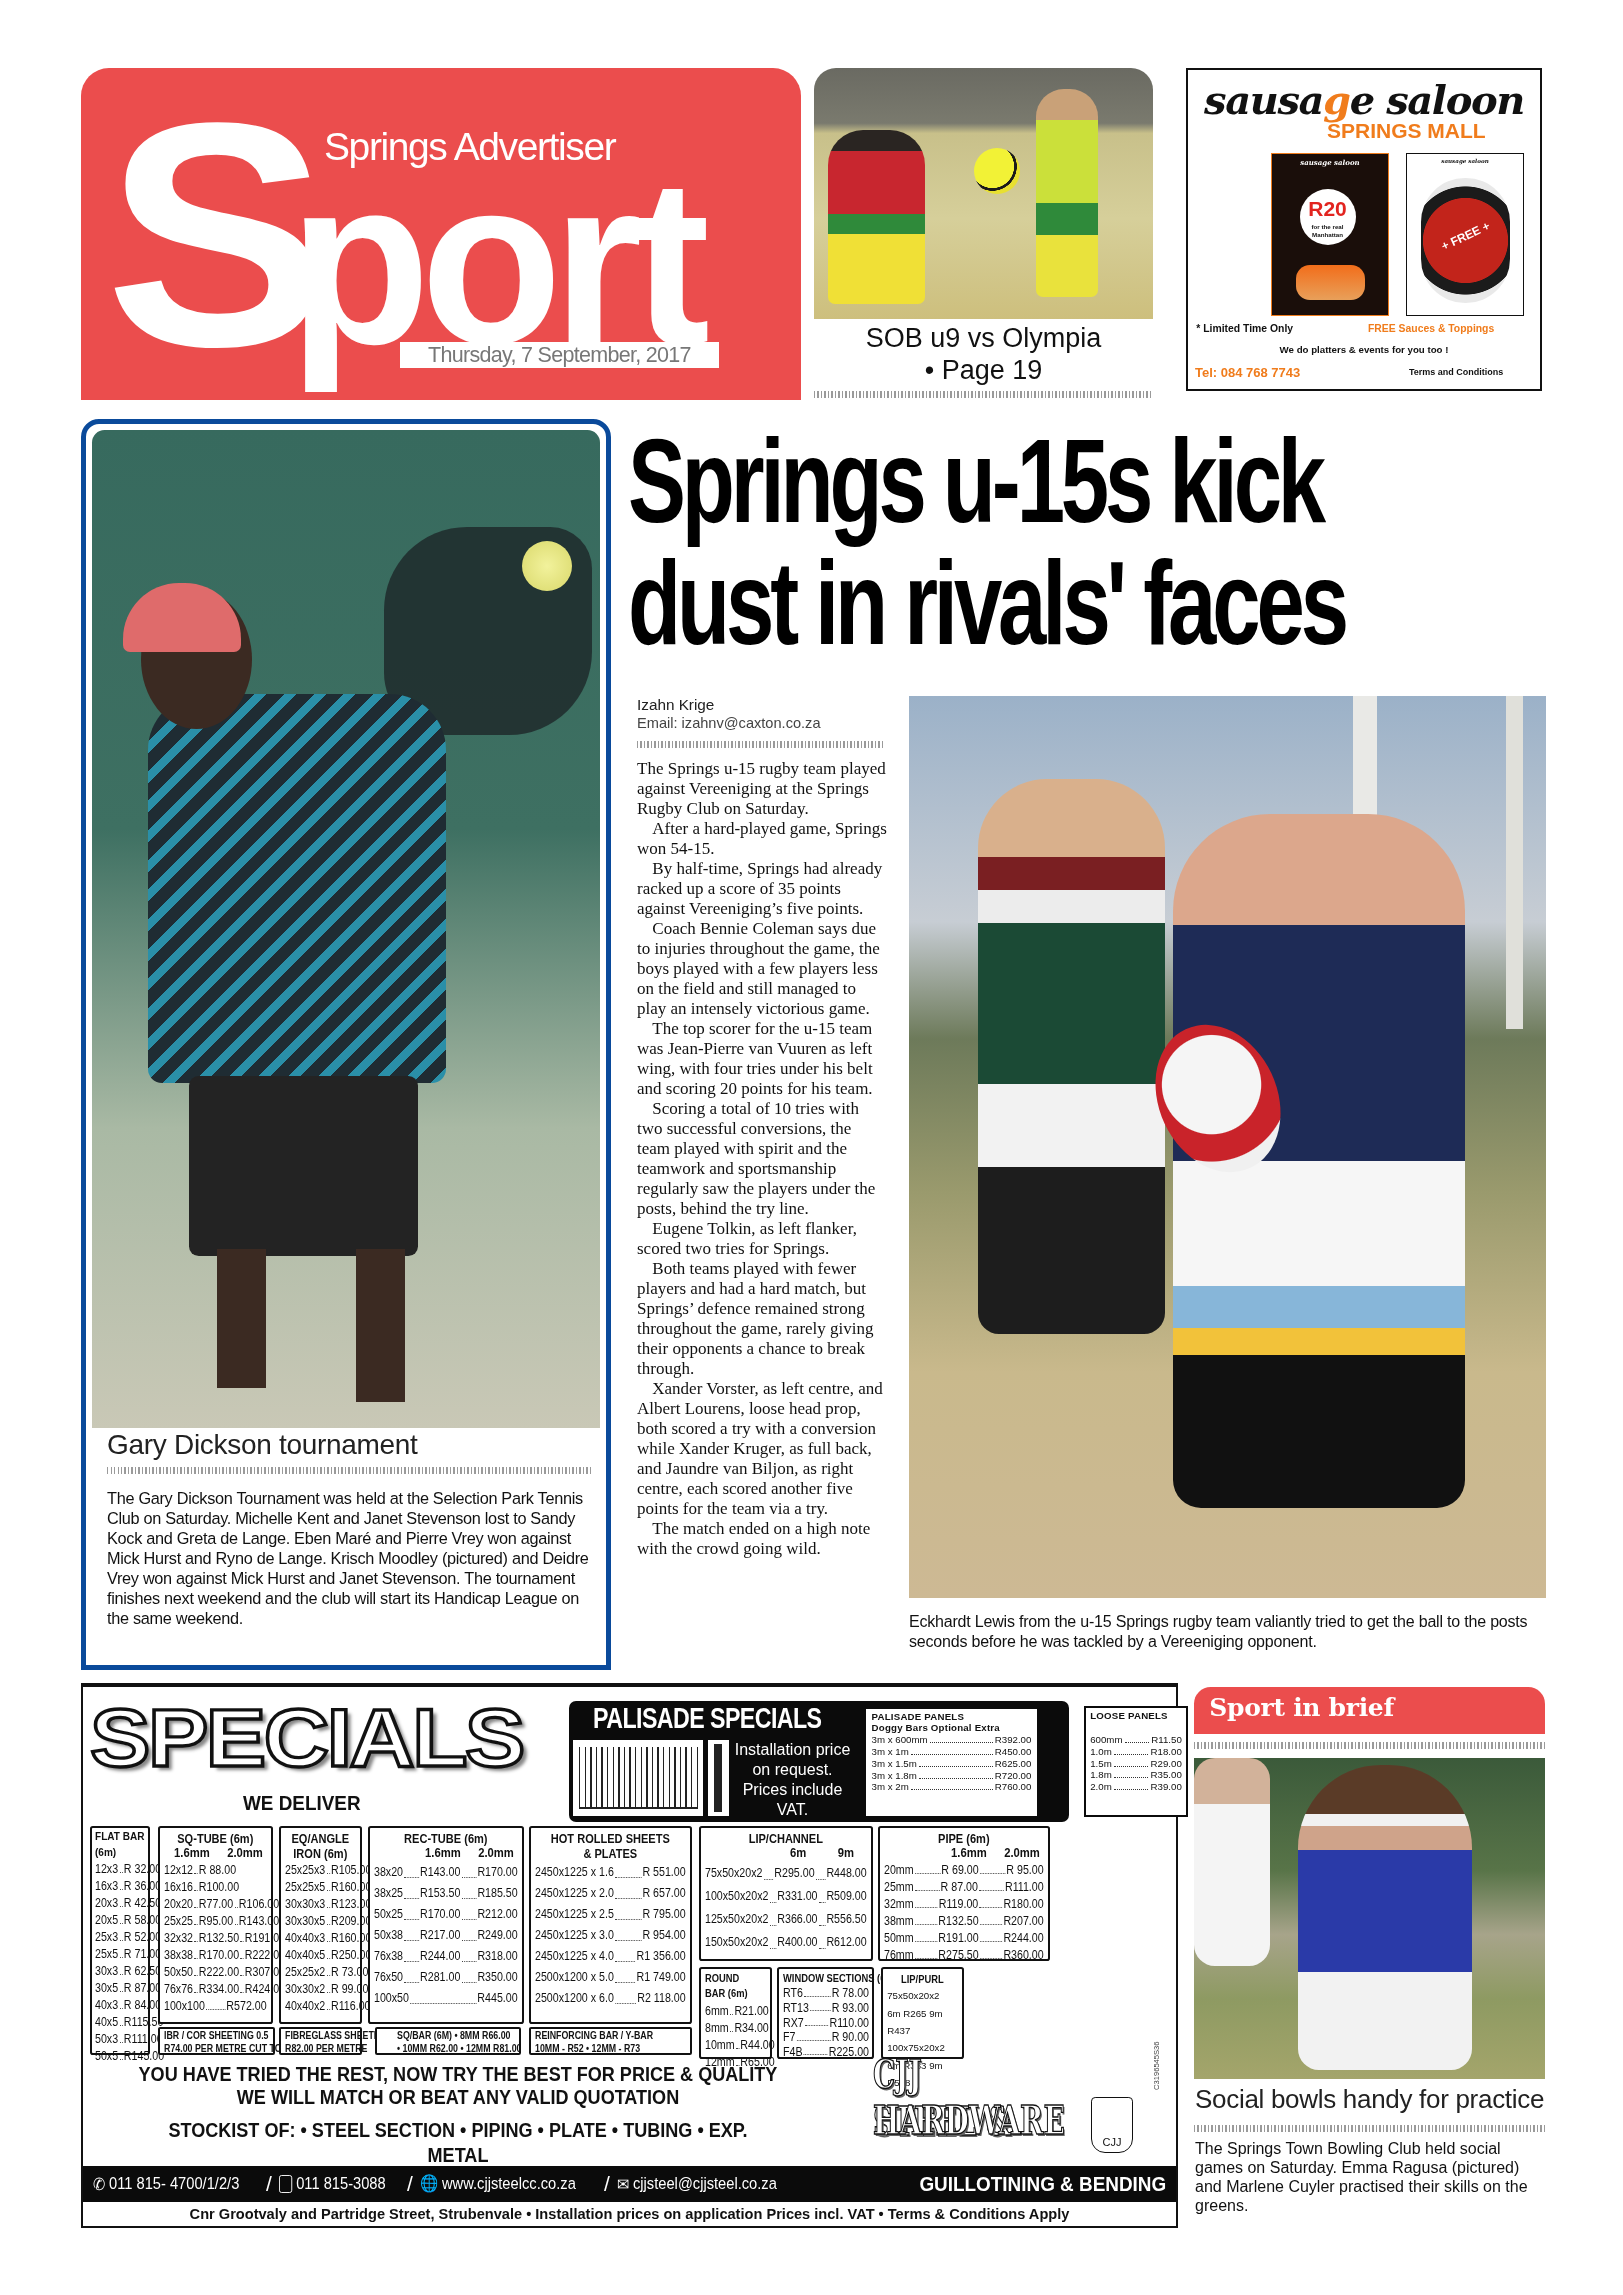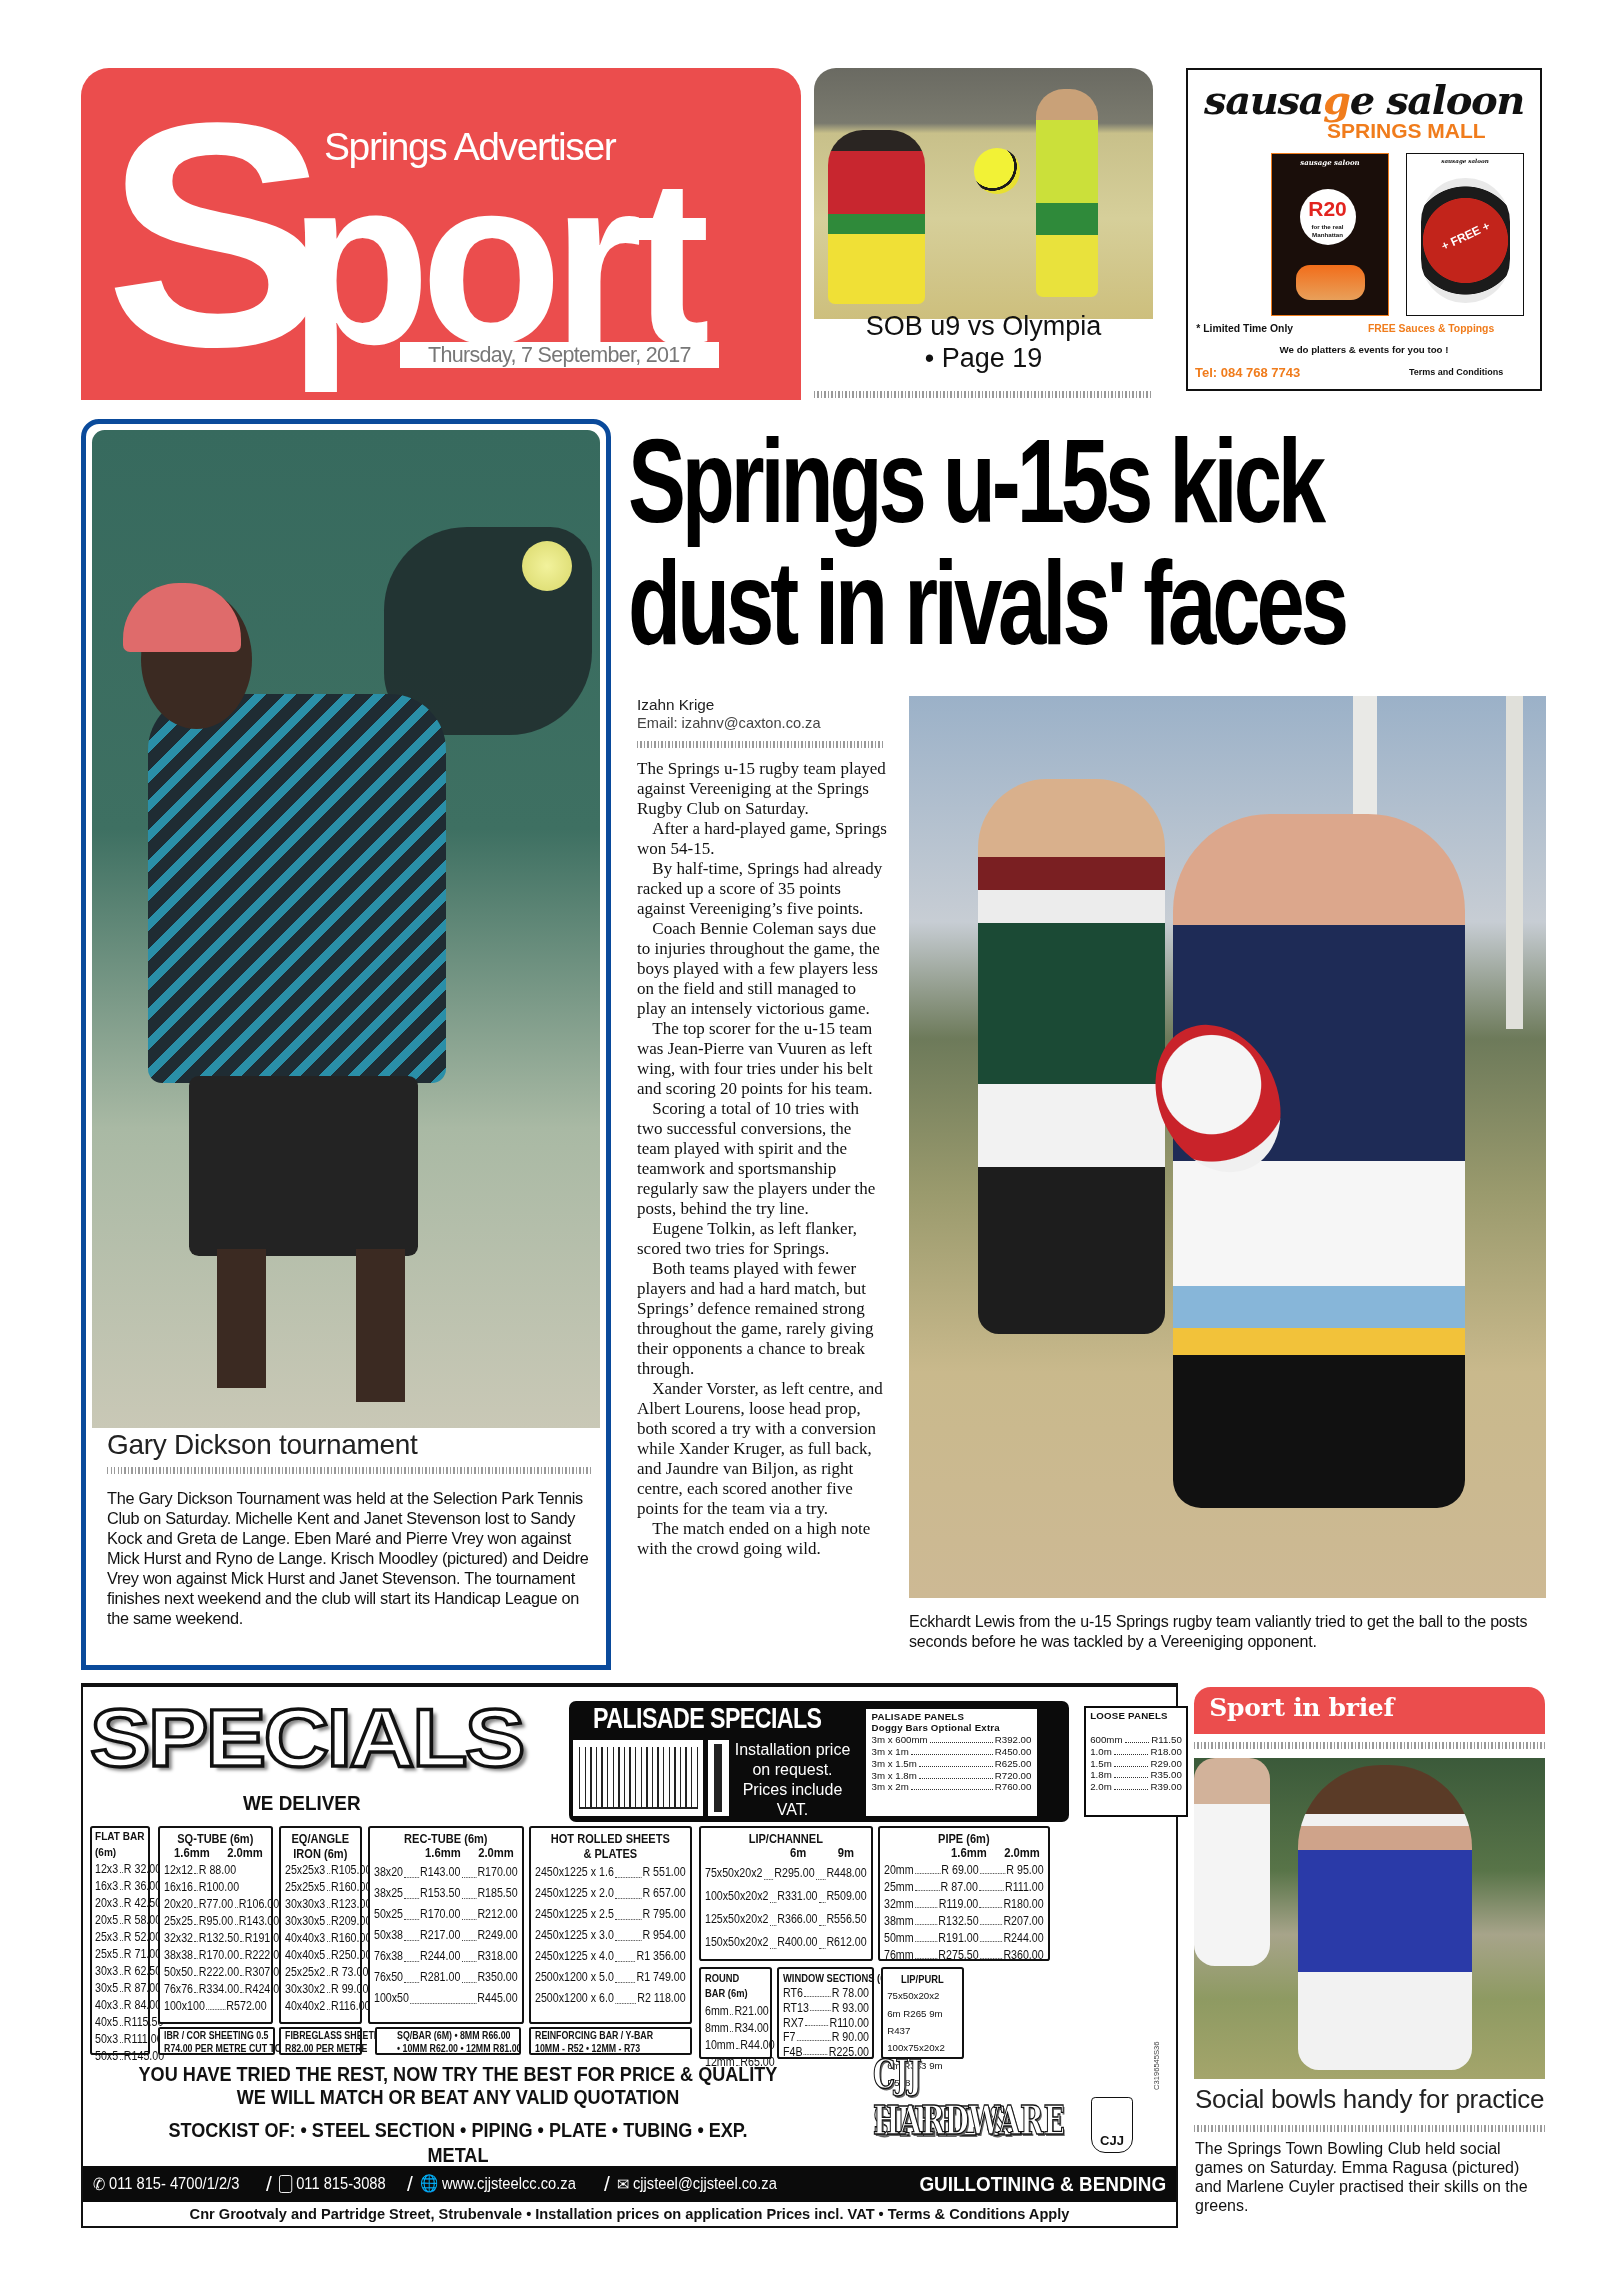--- a/index.html
+++ b/index.html
@@ -14,21 +14,21 @@
   #mast-port { left: 208px; top: 89px; font-family: "Liberation Sans", sans-serif; font-weight: 700; font-size: 236px; line-height: 208px; color: #fff; transform: scaleX(0.98); transform-origin: left top; letter-spacing: -9.7px; }
   #mast-pub { left: 243px; top: 57px; font-size: 39px; color: #fff; letter-spacing: -1.4px; }
   #mast-date { left: 319px; top: 274px; width: 319px; height: 26px; background: #fff; color: #777; font-size: 21.5px; text-align: center; line-height: 26px; letter-spacing: -0.7px; }
 
   
   #teaser-photo { left: 814px; top: 68px; width: 339px; height: 251px; border-radius: 22px 22px 0 0; overflow: hidden;
     background: linear-gradient(180deg, #6a6a62 0%, #7a7a6e 22%, #c8c08a 26%, #d6cf9a 60%, #cdbf7d 100%); }
   .kid1 { left: 14px; top: 62px; width: 97px; height: 174px; background: linear-gradient(180deg,#2a2522 0 12%, #c8262f 12% 48%, #2f8a3a 48% 60%, #f0e036 60% 100%); border-radius: 35px 35px 7px 7px; }
   .kid2 { left: 222px; top: 21px; width: 62px; height: 208px; background: linear-gradient(180deg,#c9a178 0 15%, #cbe03a 15% 55%, #2f8a3a 55% 70%, #e9e23c 70% 100%); border-radius: 28px 28px 7px 7px; }
   .ball1 { left: 160px; top: 80px; width: 46px; height: 46px; border-radius: 50%; background: radial-gradient(circle at 40% 40%, #f2f236 0 55%, #1a1a1a 56% 62%, #e8e030 63%); }
-  #teaser-caption { left: 814px; top: 310px; width: 339px; text-align: center; font-size: 27px; line-height: 32px; color: #111; }
+  #teaser-caption { left: 814px; top: 322px; width: 339px; text-align: center; font-size: 27px; line-height: 32px; color: #111; }
   #teaser-rule { left: 814px; top: 391px; width: 339px; }
 
   
   #ad-sausage { left: 1186px; top: 68px; width: 356px; height: 323px; border: 2.8px solid #111; background: #fff; }
   #ss-logo { left: 0; top: 5.6px; width: 100%; text-align: center; font-family: "DejaVu Serif", serif; font-style: italic; font-weight: 700; font-size: 40px; color: #111; letter-spacing: -1.4px; }
   #ss-logo .g { color: #f07c1c; }
   #ss-mall { left: 139px; top: 49px; font-size: 21px; font-weight: 700; color: #f07c1c; }
   #ss-panel1 { left: 7px; top: 83px; width: 80px; height: 163px; background: #1a0e0a; border: 1.4px solid #f07c1c; }
   #ss-panel2 { left: 87px; top: 83px; width: 80px; height: 163px; background: #fff; border: 1.4px solid #111; }
   #ss-p1-brand { left: 0; top: 4.2px; width: 100%; text-align: center; color: #fff; font-style: italic; font-size: 7px; font-weight: 700; font-family: "DejaVu Serif", serif; }
@@ -106,21 +106,21 @@
   .note span { display: block; white-space: nowrap; transform: scaleX(.85); transform-origin: left; }
 
   #cj-slogan1 { left: 0; top: 375px; width: 750px; text-align: center; font-size: 21px; font-weight: 700; line-height: 23.6px; transform: scaleX(.86); transform-origin: center; }
   #cj-slogan2 { left: 0; top: 398px; width: 750px; text-align: center; font-size: 21px; font-weight: 700; line-height: 23.6px; transform: scaleX(.86); }
   #cj-stockist { left: 0; top: 430px; width: 750px; text-align: center; font-size: 21px; font-weight: 700; line-height: 25px; transform: scaleX(.86); }
   #cj-logo { left: 790px; top: 367px; width: 208px; height: 97px; }
   #cj-logo .t1, #cj-logo .t2 { position: absolute; font-family: "DejaVu Serif", serif; font-weight: 700; color: #fff; -webkit-text-stroke: 1.4px #111; text-shadow: 2.1px 2.1px 0 #666; transform: scaleX(.7); transform-origin: left top; }
   #cj-logo .t1 { left: 0; top: -4.2px; font-size: 40px; }
   #cj-logo .t2 { left: 0; top: 42px; font-size: 40px; }
   #cj-badge { left: 1008px; top: 410px; width: 42px; height: 56px; border: 1.4px solid #111; border-radius: 4.2px 4.2px 14px 14px; }
-  #cj-badge span { position: absolute; bottom: 4.2px; width: 100%; text-align: center; font-size: 13px; font-weight: 700; }
+  #cj-badge span { position: absolute; bottom: 4.2px; width: 100%; text-align: center; font-size: 11px; font-weight: 400; }
   #cj-code { left: 1069px; top: 403px; font-size: 7.6px; color: #444; transform: rotate(-90deg); transform-origin: left top; white-space: nowrap; }
   #cj-contact { left: 0; top: 479px; width: 100%; height: 36px; background: #0b0b0b; color: #fff; display: flex; align-items: center; padding: 0 9.7px; gap: 7px; }
   #cj-contact .it { font-size: 16.7px; display: flex; align-items: center; gap: 4.2px; transform: scaleX(.88); transform-origin: left; white-space: nowrap; }
   #cj-contact .sep { font-size: 21px; color: #fff; }
   #cj-contact .ico { display: inline-block; width: 15.3px; height: 18px; border: 1.4px solid #fff; border-radius: 2.8px; }
   #cj-contact .gb { font-size: 21px; font-weight: 700; margin-left: auto; transform: scaleX(.9); transform-origin: right; }
   #cj-address { left: 0; top: 518px; width: 100%; text-align: center; font-size: 14.6px; font-weight: 700; line-height: 18px; }
 
   
   #brief-header { left: 1194px; top: 1687px; width: 351px; height: 47px; background: #eb4d4d; border-radius: 16.7px 16.7px 0 0; }

